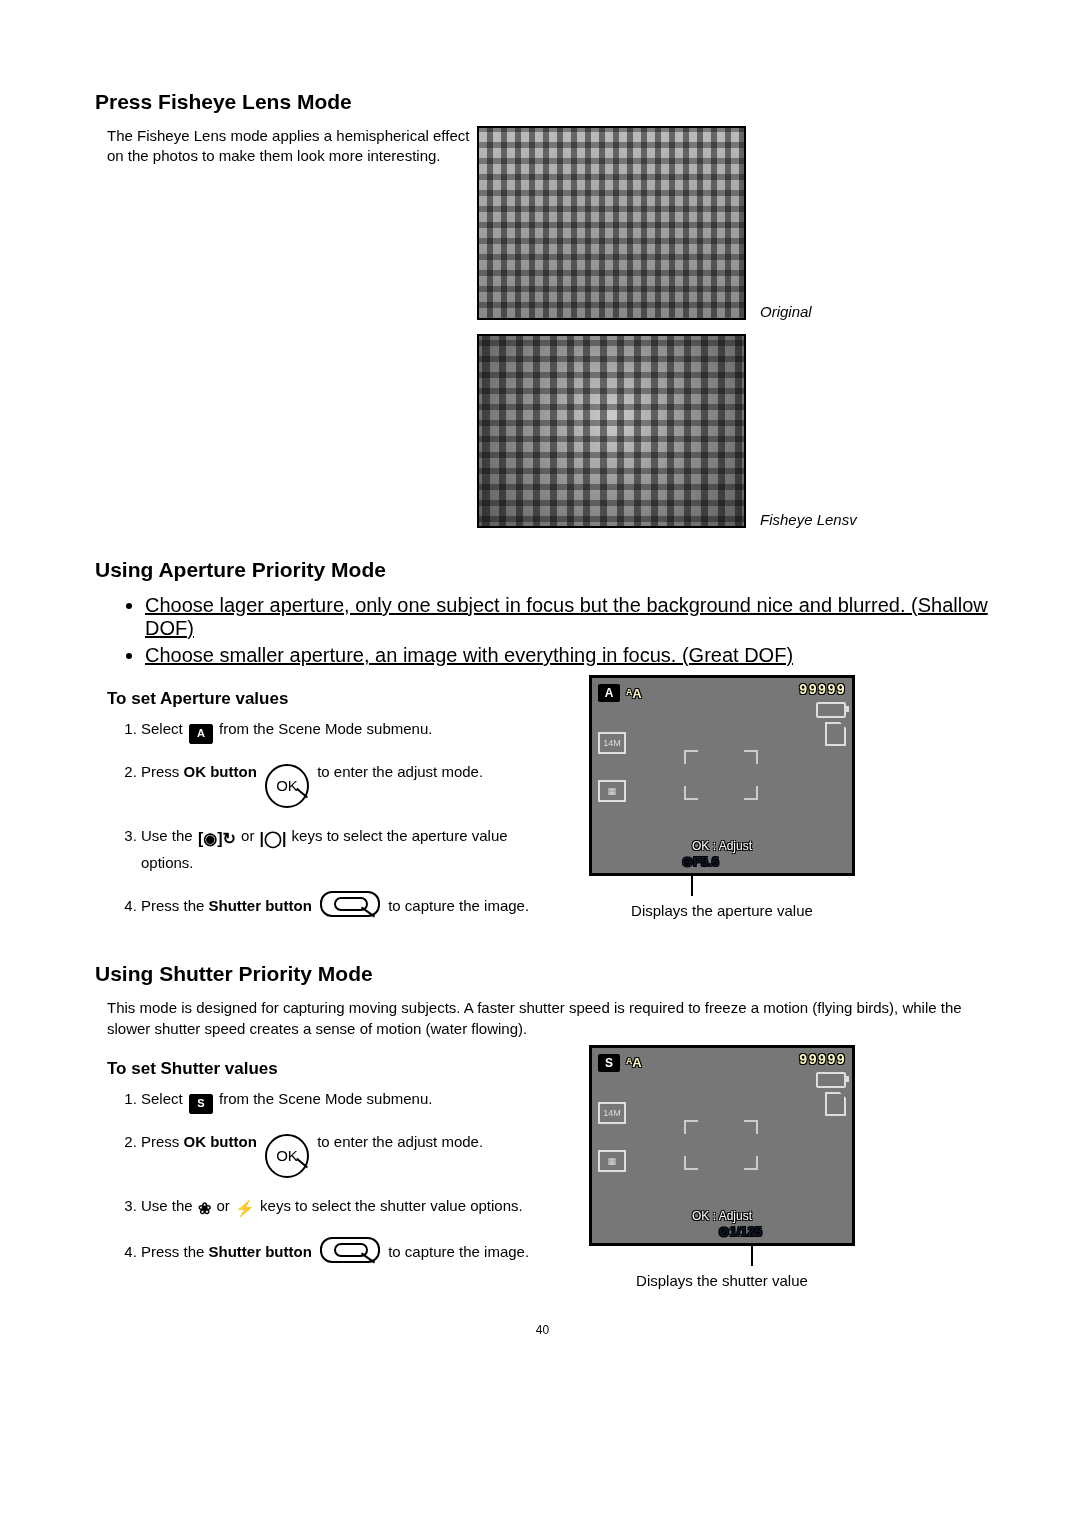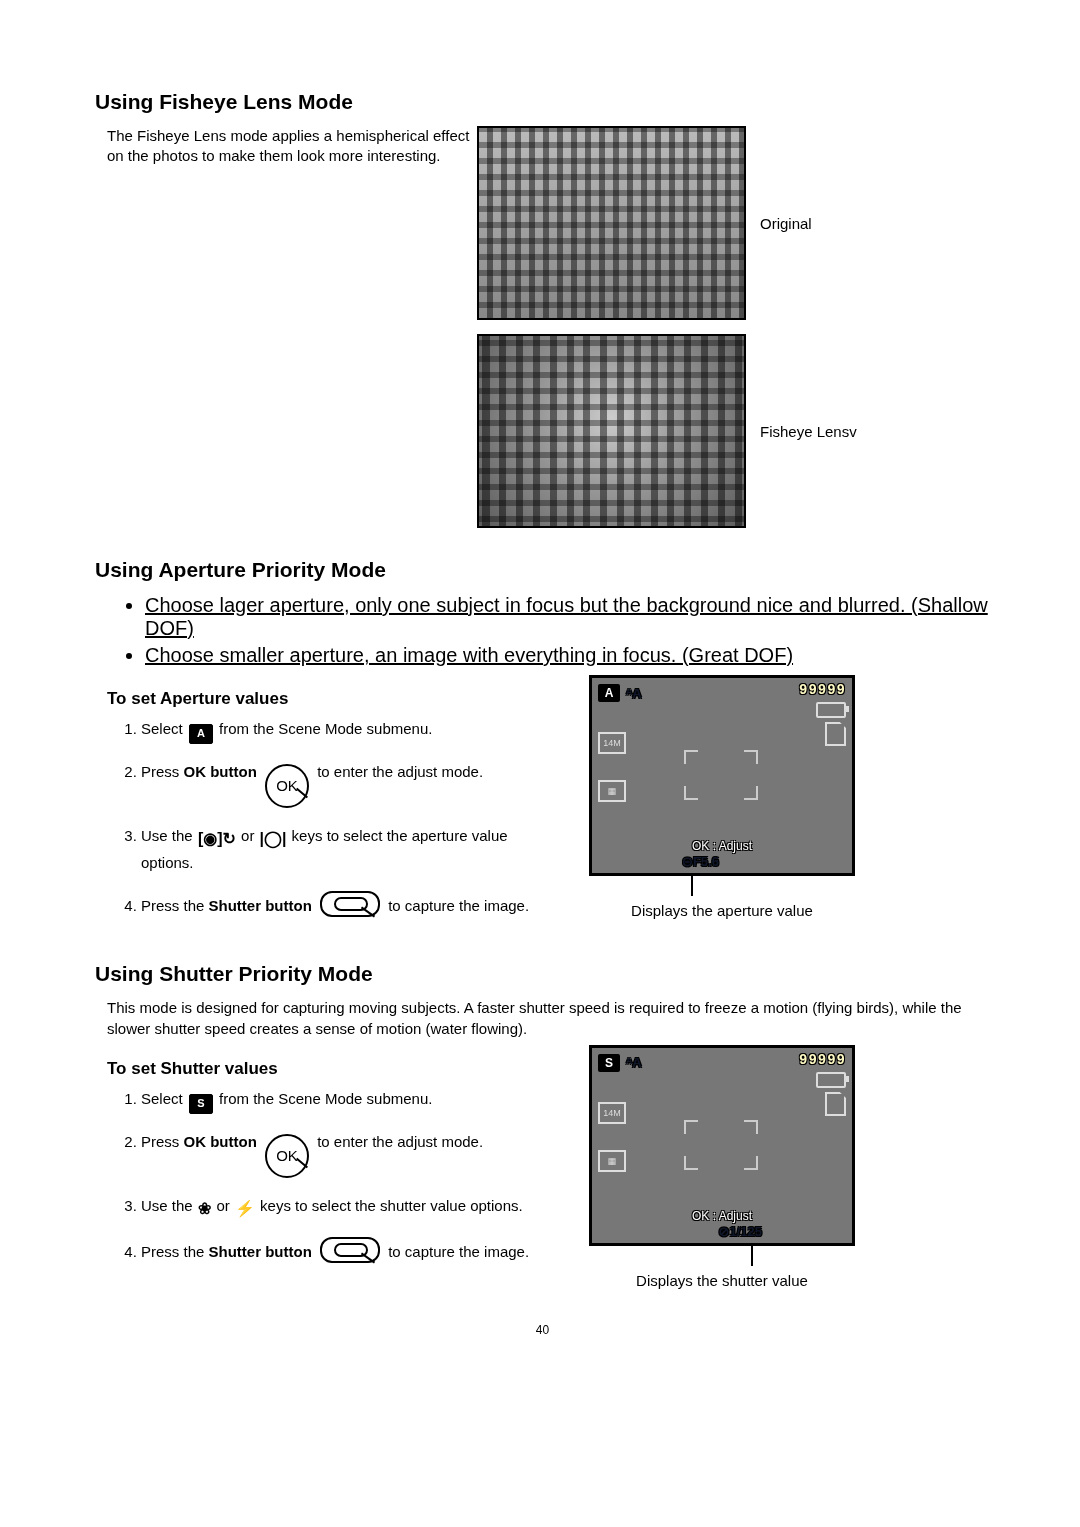--- a/index.html
+++ b/index.html
@@ -40,22 +40,23 @@
     padding-left: 12px;
   }
   .col-images {
     flex: 1;
     display: flex;
     flex-direction: column;
     gap: 14px;
   }
   .img-row {
     display: flex;
-    align-items: center;
+    align-items: flex-end;
     gap: 14px;
+    font-style: italic;
   }
   .photo {
     width: 265px;
     height: 190px;
     background: #666;
     border: 2px solid #000;
     position: relative;
     overflow: hidden;
     flex-shrink: 0;
   }
@@ -169,21 +170,21 @@
   .lcd-mode {
     position:absolute; left:6px; top:6px;
     display:flex; gap:6px; align-items:center;
   }
   .lcd-mode-box {
     width:22px; height:18px; background:#000; border-radius:2px;
     display:flex;align-items:center;justify-content:center;
     color:#fff;font-weight:bold;font-size:12px;
   }
   .lcd-auto {
-    font-size:13px; color:#0f172a;
+    font-size:13px; color:#fef9c3;
     text-shadow:1px 1px 0 #000,-1px -1px 0 #000,1px -1px 0 #000,-1px 1px 0 #000;
     font-weight:bold;
   }
   .lcd-counter {
     position:absolute; right:6px; top:4px;
     font-size:14px; font-weight:bold; letter-spacing:1px;
     color:#fef9c3;
     text-shadow:1px 1px 0 #000,-1px -1px 0 #000,1px -1px 0 #000,-1px 1px 0 #000;
     font-family: 'Courier New', monospace;
   }
@@ -240,21 +241,21 @@
   .page-num {
     text-align:center; font-size:12px; margin-top:34px;
   }
   b { font-weight:bold; }
 </style>
 </head>
 <body>
 
 <div class="page">
 
-  <h2>Using Fisheye Lens Mode</h2>
+  <h2>Press Fisheye Lens Mode</h2>
   <div class="row">
     <div class="col-text">
       <p>The Fisheye Lens mode applies a hemispherical effect on the photos to make them look more interesting.</p>
     </div>
     <div class="col-images">
       <div class="img-row">
         <div class="photo">
           <div class="building-bg"></div>
             <div class="windows"></div>
         </div>

